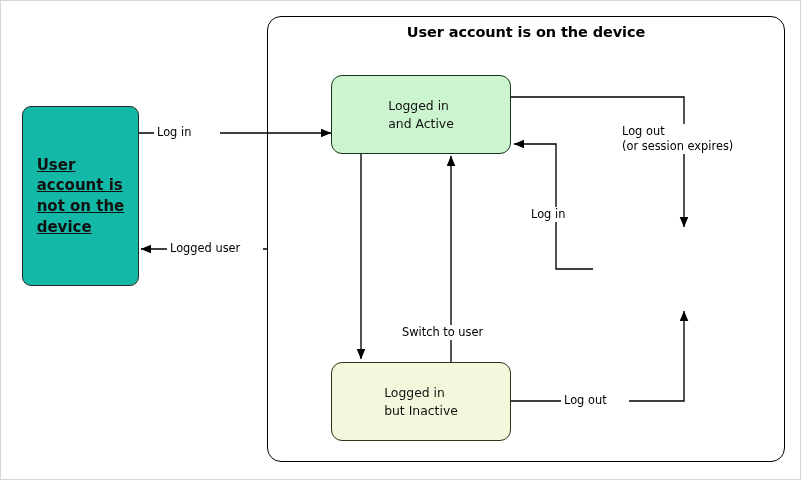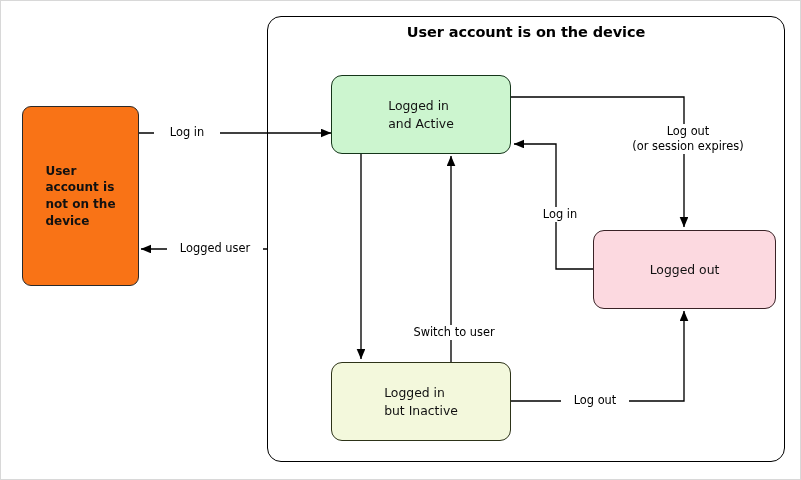--- a/index.html
+++ b/index.html
@@ -45,35 +45,36 @@
     display:flex;
     align-items:center;
     justify-content:center;
     text-align:left;
     font-size:12.4px;
     line-height:1.38;
     color:#111;
     white-space:pre-line;
   }
   .node.gray{
-    background:#f97316;
+    background:#14b8a6;
     border-color:#2a2a2a;
     font-weight:bold;
-    font-size:12px;
+    font-size:15px;
     border-radius:9px;
+    text-decoration:underline;
   }
   .node.green{ background:#ccf5cf; border-color:#15351a; }
   .node.pink{  background:#fcd9e0; border-color:#3a2226; }
   .node.yellow{background:#f3f8dc; border-color:#2d3318; }
   .edge-label{
     position:absolute;
     font-size:11.4px;
     line-height:1.32;
     color:#000;
-    text-align:center;
+    text-align:left;
     white-space:pre-line;
     background:#ffffff;
     padding:0 3px;
   }
 </style>
 </head>
 <body>
 
 <div id="canvas">
 
@@ -105,21 +106,20 @@
   <div class="grp-title" style="left:266px;top:23px;width:518px;">User account is on the device</div>
 
   <div class="node gray" style="left:21px;top:105px;width:117px;height:180px;">User
 account is
 not on the
 device</div>
 
   <div class="node green" style="left:330px;top:74px;width:180px;height:79px;">Logged in
 and Active</div>
 
-  <div class="node pink" style="left:592px;top:229px;width:183px;height:79px;">Logged out</div>
 
   <div class="node yellow" style="left:330px;top:361px;width:180px;height:79px;">Logged in
 but Inactive</div>
 
   <div class="edge-label" style="left:153px;top:124px;width:60px;">Log in</div>
 
   <div class="edge-label" style="left:166px;top:240px;width:90px;">Logged user</div>
 
 
   <div class="edge-label" style="left:398px;top:324px;width:104px;">Switch to user</div>

